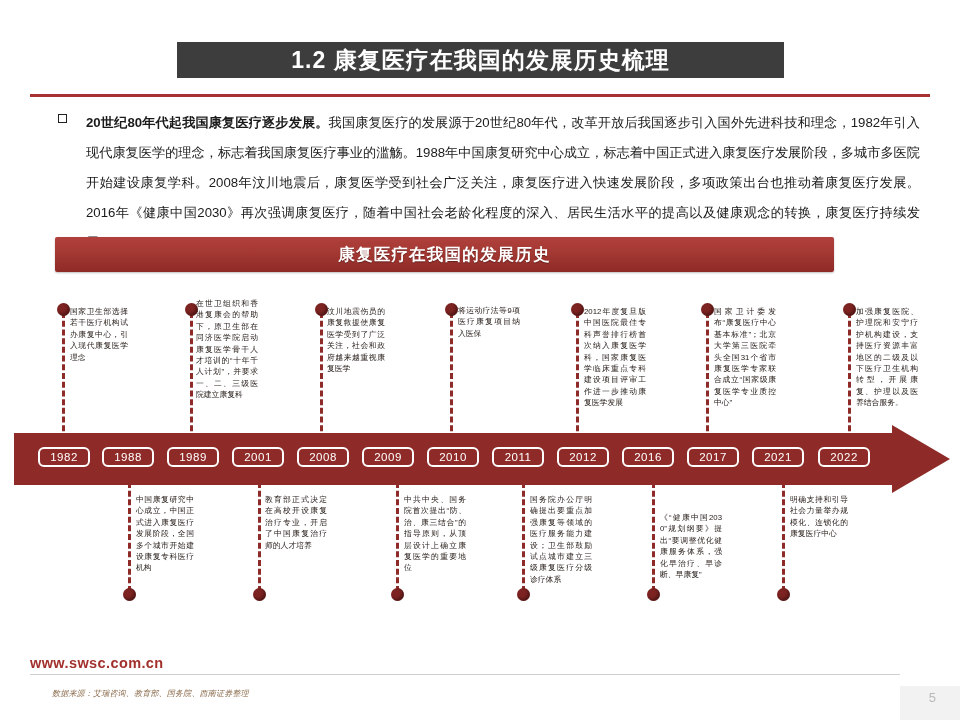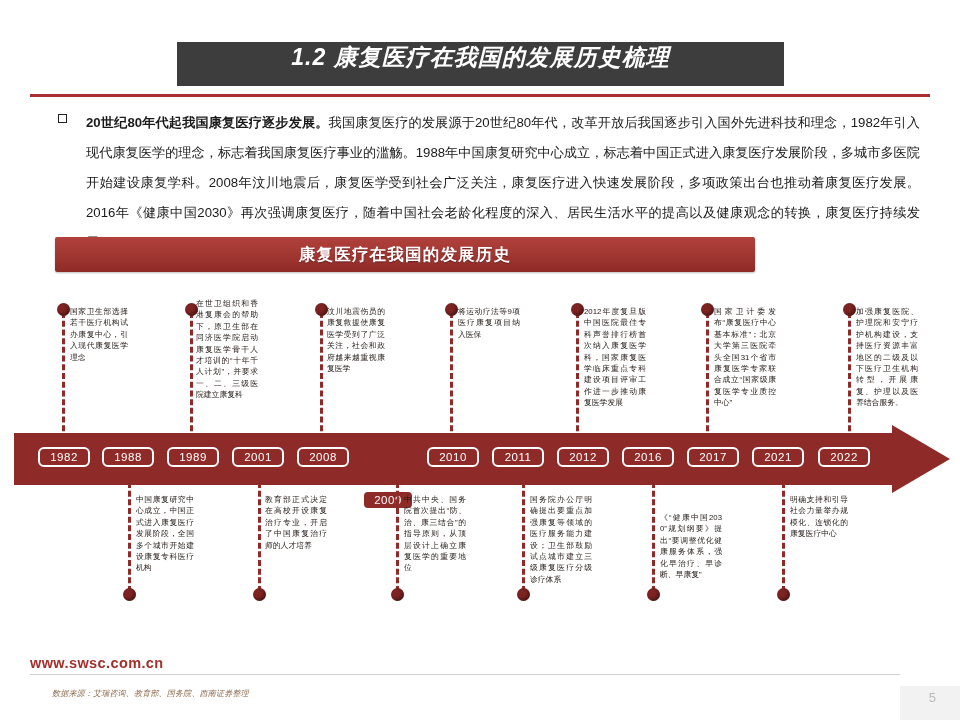--- a/index.html
+++ b/index.html
@@ -5,23 +5,23 @@
   html,body{margin:0;padding:0;}
   body{
     width:960px;height:720px;background:#ffffff;
     font-family:"Liberation Sans","DejaVu Sans",sans-serif;
     position:relative;overflow:hidden;
   }
   .slide{position:absolute;inset:0;background:#fff;}
 
   
   .title-band{
-    position:absolute;left:177px;top:42px;width:607px;height:44px;
+    position:absolute;left:177px;top:42px;width:607px;height:36px;
     background:#3d3d3d;
-    display:flex;align-items:flex-start;justify-content:center;font-style:italic;
+    display:flex;align-items:center;justify-content:center;
   }
   .title-band .title-text{
     color:#ffffff;font-size:23px;font-weight:bold;letter-spacing:1px;
     white-space:nowrap;
   }
   .title-rule{
     position:absolute;left:30px;top:94px;width:900px;height:3px;
     background:#a83232;
   }
 
@@ -35,21 +35,21 @@
   }
   .para{
     margin-left:28px;
     font-size:13.2px;line-height:30px;color:#1a1a1a;
     text-align:justify;
   }
   .para b{font-weight:bold;}
 
   
   .banner{
-    position:absolute;left:55px;top:237px;width:700px;height:35px;
+    position:absolute;left:55px;top:237px;width:779px;height:35px;
     background:linear-gradient(to bottom,#b0403c 0%,#a43833 45%,#8e2a27 100%);
     border-radius:2px;
     display:flex;align-items:center;justify-content:center;
     box-shadow:0 1px 2px rgba(0,0,0,.25);
   }
   .banner .banner-text{
     color:#fff;font-size:16.5px;font-weight:bold;letter-spacing:1.2px;
     text-shadow:0 1px 1px rgba(0,0,0,.35);
   }
 
@@ -143,40 +143,40 @@
     <div class="arrow-body"></div>
     <div class="arrow-head"></div>
   </div>
 
   <div id="dyn">
       <div class="year-chip" style="left: 38px; width: 52px;">1982</div>
       <div class="year-chip" style="left: 102px; width: 52px;">1988</div>
       <div class="year-chip" style="left: 167px; width: 52px;">1989</div>
       <div class="year-chip" style="left: 232px; width: 52px;">2001</div>
       <div class="year-chip" style="left: 297px; width: 52px;">2008</div>
-      <div class="year-chip" style="left: 362px; width: 52px; margin-top: 43px;">2009</div>
+      <div class="year-chip" style="left: 362px; width: 52px;">2009</div>
       <div class="year-chip" style="left: 427px; width: 52px;">2010</div>
       <div class="year-chip" style="left: 492px; width: 52px;">2011</div>
       <div class="year-chip" style="left: 557px; width: 52px;">2012</div>
       <div class="year-chip" style="left: 622px; width: 52px;">2016</div>
       <div class="year-chip" style="left: 687px; width: 52px;">2017</div>
       <div class="year-chip" style="left: 752px; width: 52px;">2021</div>
       <div class="year-chip" style="left: 818px; width: 52px;">2022</div>
       <div class="connector" style="left: 62px; top: 312px; height: 128px;"></div>
       <div class="node-dot" style="left: 57px; top: 303px;"></div>
       <div class="callout" style="left: 70px; top: 306px; width: 58px;">国家卫生部选择若干医疗机构试办康复中心，引入现代康复医学理念</div>
       <div class="connector" style="left: 190px; top: 312px; height: 128px;"></div>
       <div class="node-dot" style="left: 185px; top: 303px;"></div>
       <div class="callout" style="left: 196px; top: 298px; width: 62px;">在世卫组织和香港复康会的帮助下，原卫生部在同济医学院启动康复医学骨干人才培训的“十年千人计划”，并要求一、二、三级医院建立康复科</div>
       <div class="connector" style="left: 320px; top: 312px; height: 128px;"></div>
       <div class="node-dot" style="left: 315px; top: 303px;"></div>
       <div class="callout" style="left: 327px; top: 306px; width: 58px;">汶川地震伤员的康复救援使康复医学受到了广泛关注，社会和政府越来越重视康复医学</div>
       <div class="connector" style="left: 450px; top: 312px; height: 128px;"></div>
       <div class="node-dot" style="left: 445px; top: 303px;"></div>
-      <div class="callout" style="left: 458px; top: 306px; width: 62px;">将运动疗法等9项医疗康复项目纳入医保</div>
+      <div class="callout" style="left: 458px; top: 306px; width: 62px; font-family: Liberation Mono, monospace;">将运动疗法等9项医疗康复项目纳入医保</div>
       <div class="connector" style="left: 576px; top: 312px; height: 128px;"></div>
       <div class="node-dot" style="left: 571px; top: 303px;"></div>
       <div class="callout" style="left: 584px; top: 306px; width: 62px;">2012年度复旦版中国医院最佳专科声誉排行榜首次纳入康复医学科，国家康复医学临床重点专科建设项目评审工作进一步推动康复医学发展</div>
       <div class="connector" style="left: 706px; top: 312px; height: 128px;"></div>
       <div class="node-dot" style="left: 701px; top: 303px;"></div>
       <div class="callout" style="left: 714px; top: 306px; width: 62px;">国家卫计委发布“康复医疗中心基本标准”；北京大学第三医院牵头全国31个省市康复医学专家联合成立“国家级康复医学专业质控中心”</div>
       <div class="connector" style="left: 848px; top: 312px; height: 128px;"></div>
       <div class="node-dot" style="left: 843px; top: 303px;"></div>
       <div class="callout" style="left: 856px; top: 306px; width: 62px;">加强康复医院、护理院和安宁疗护机构建设，支持医疗资源丰富地区的二级及以下医疗卫生机构转型，开展康复、护理以及医养结合服务。</div>
       <div class="connector" style="left: 128px; top: 482px; height: 110px;"></div>

